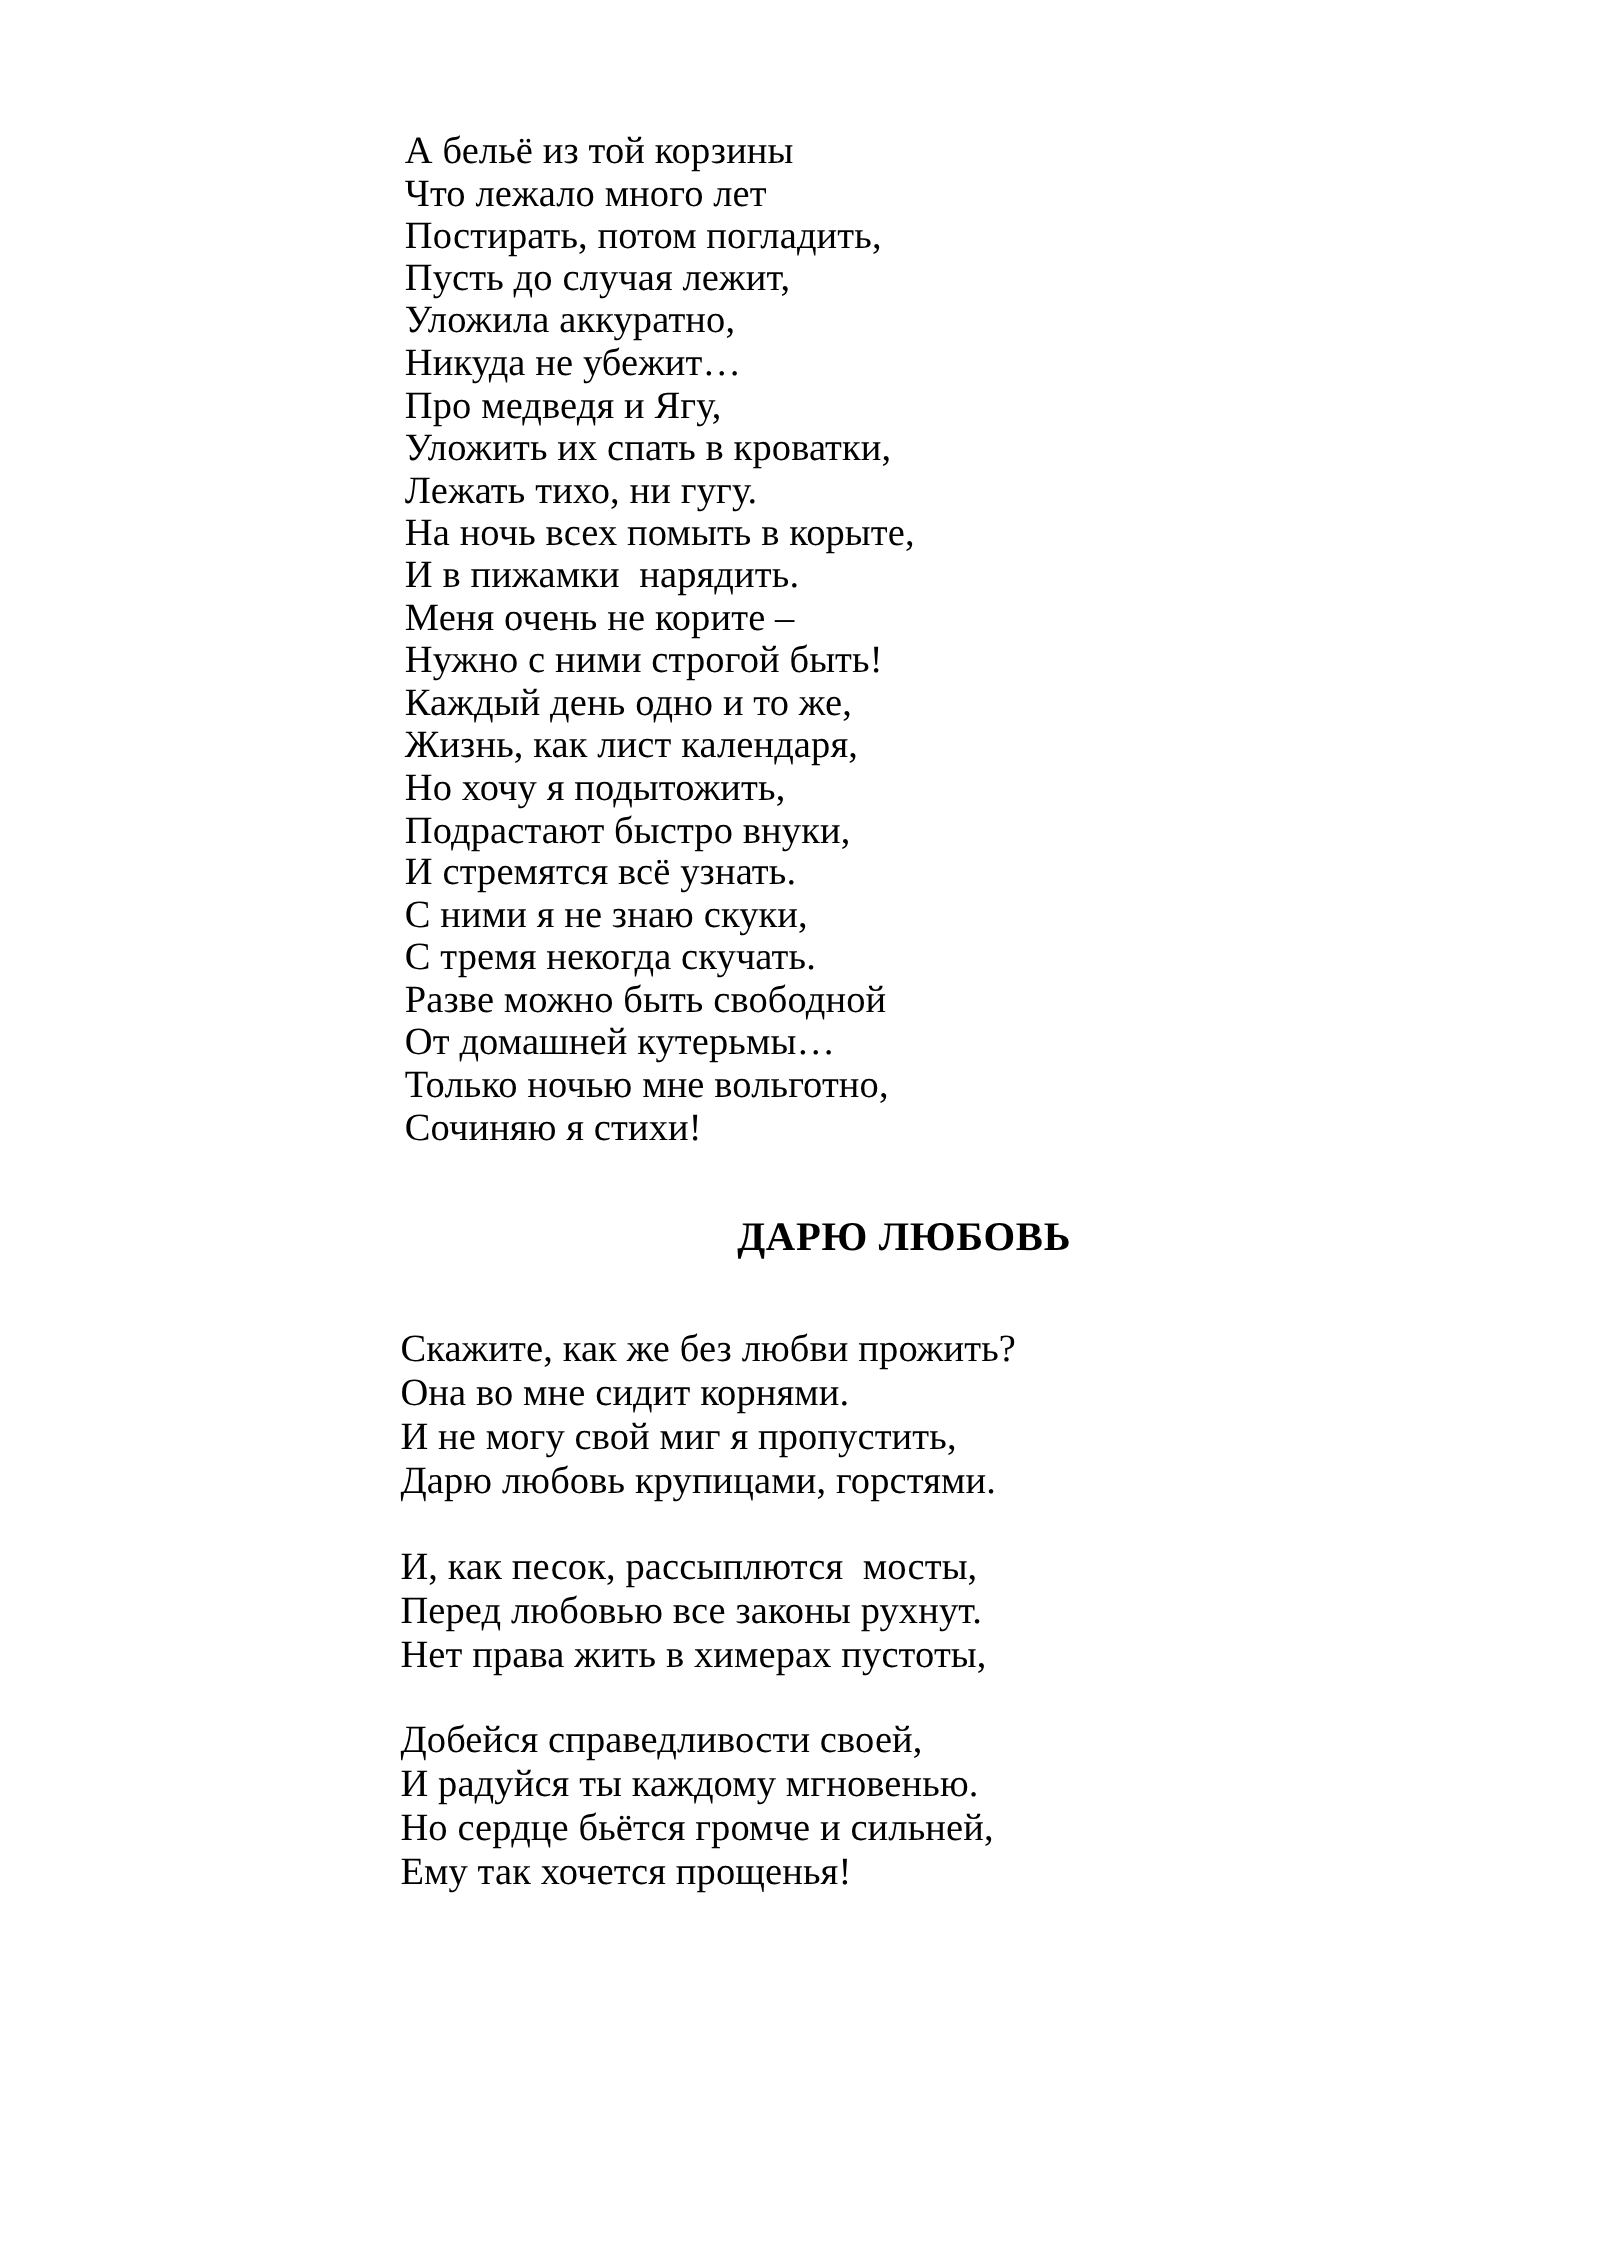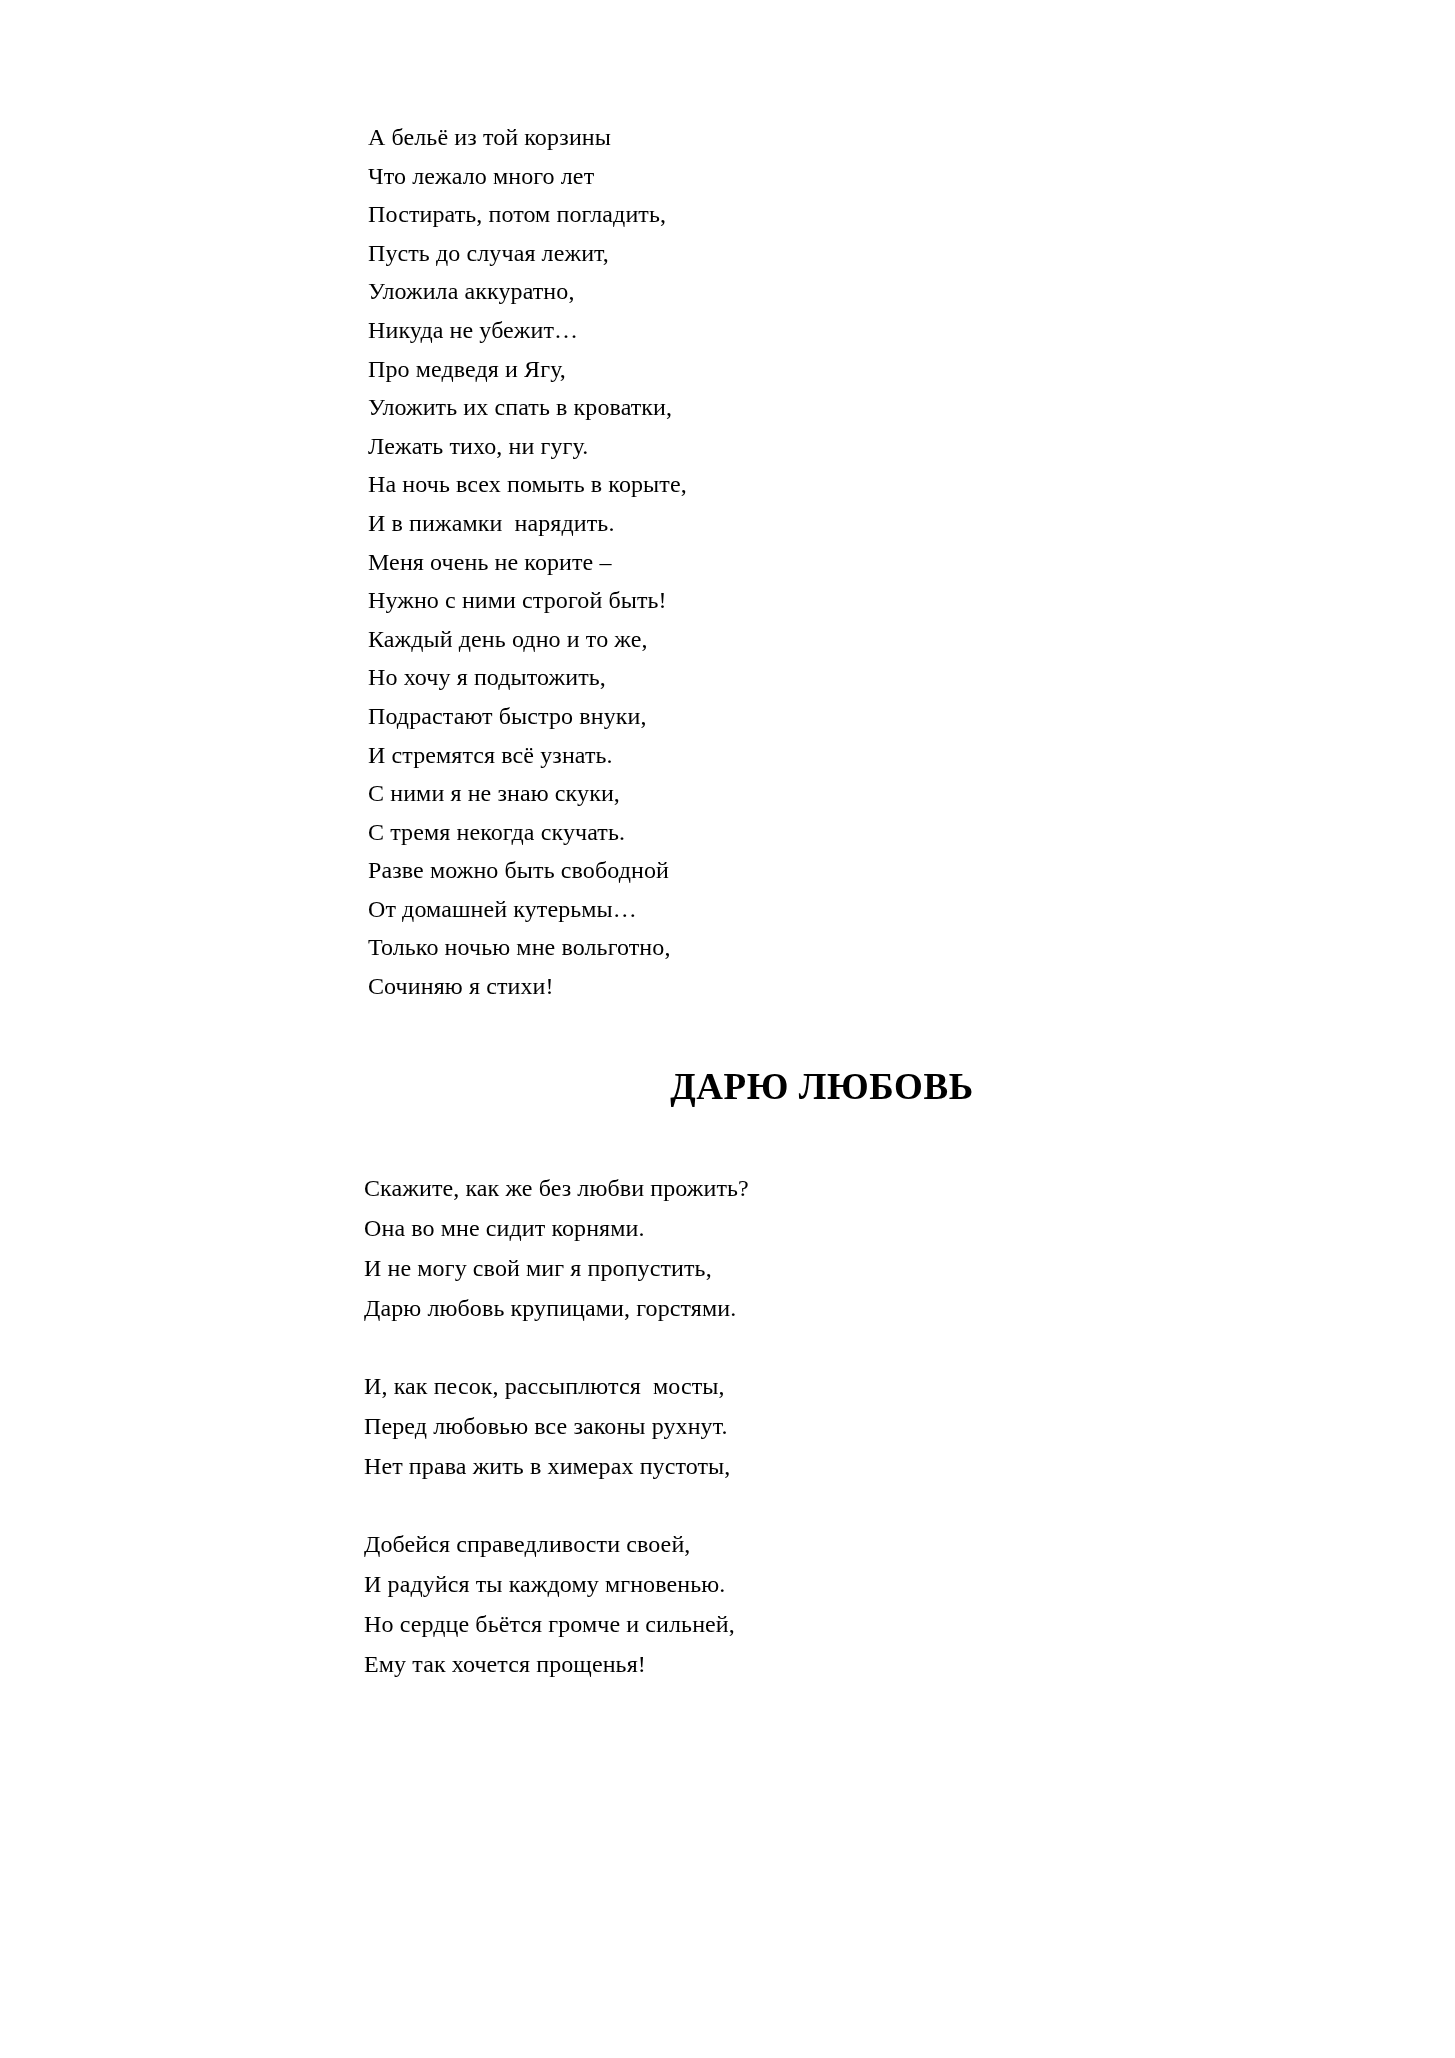--- a/index.html
+++ b/index.html
@@ -28,21 +28,21 @@
     width: 860px;
   }
 
   
   .poem {
     margin: 0;
     padding: 0;
   }
 
   .poem-line {
-    font-size: 24px;
+    font-size: 35px;
     line-height: 38.5px;
     white-space: pre-wrap;
     letter-spacing: 0.1px;
     margin: 0;
   }
 
   
   .poem-continuous .poem-line {
     line-height: 38.6px;
   }
@@ -89,20 +89,21 @@
       <p class="poem-line">Уложила аккуратно,</p>
       <p class="poem-line">Никуда не убежит…</p>
       <p class="poem-line">Про медведя и Ягу,</p>
       <p class="poem-line">Уложить их спать в кроватки,</p>
       <p class="poem-line">Лежать тихо, ни гугу.</p>
       <p class="poem-line">На ночь всех помыть в корыте,</p>
       <p class="poem-line">И в пижамки  нарядить.</p>
       <p class="poem-line">Меня очень не корите –</p>
       <p class="poem-line">Нужно с ними строгой быть!</p>
       <p class="poem-line">Каждый день одно и то же,</p>
+      <p class="poem-line">Жизнь, как лист календаря,</p>
       <p class="poem-line">Но хочу я подытожить,</p>
       <p class="poem-line">Подрастают быстро внуки,</p>
       <p class="poem-line">И стремятся всё узнать.</p>
       <p class="poem-line">С ними я не знаю скуки,</p>
       <p class="poem-line">С тремя некогда скучать.</p>
       <p class="poem-line">Разве можно быть свободной</p>
       <p class="poem-line">От домашней кутерьмы…</p>
       <p class="poem-line">Только ночью мне вольготно,</p>
       <p class="poem-line">Сочиняю я стихи!</p>
     </div>

